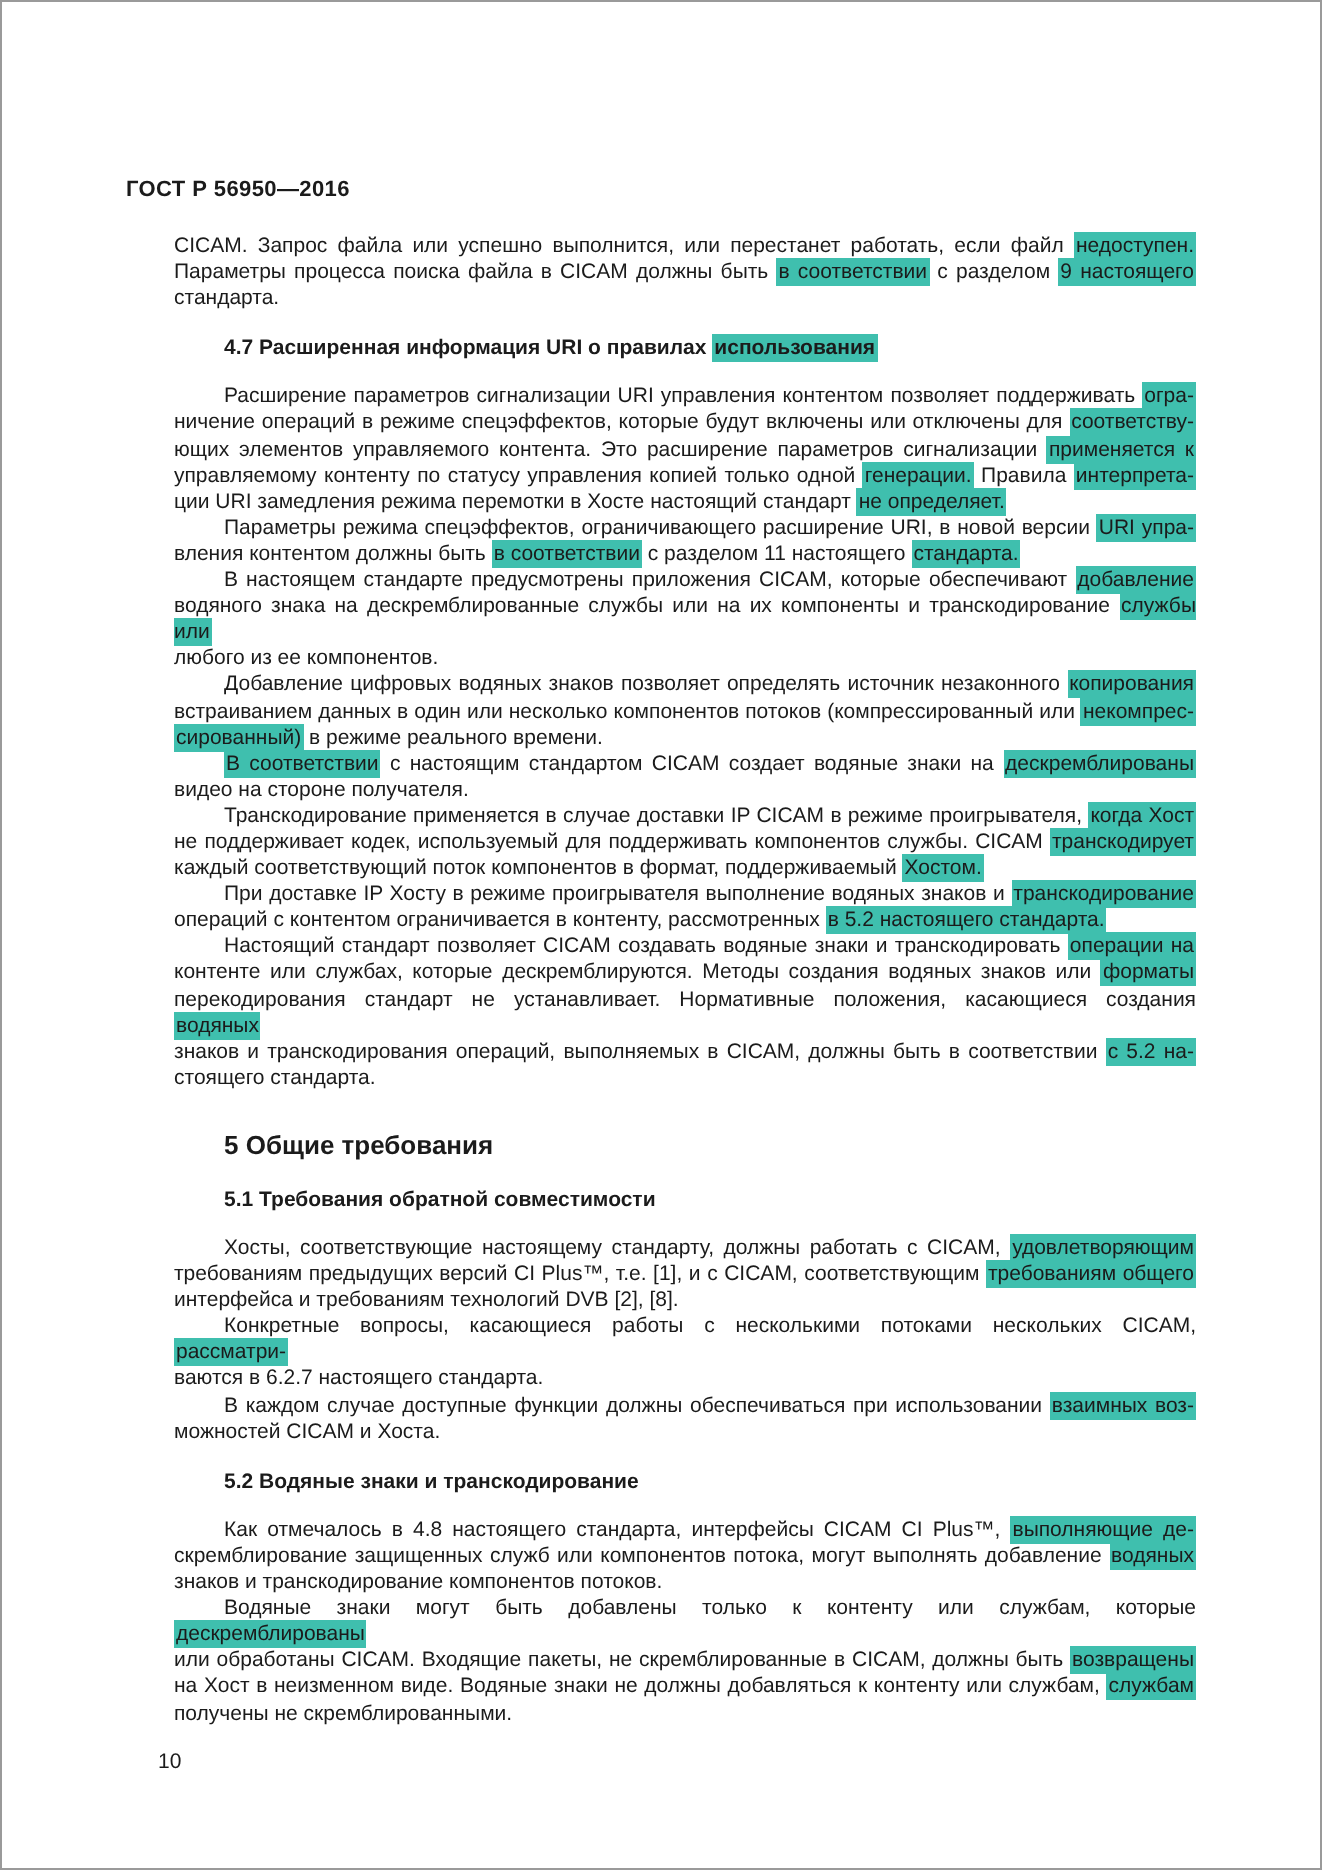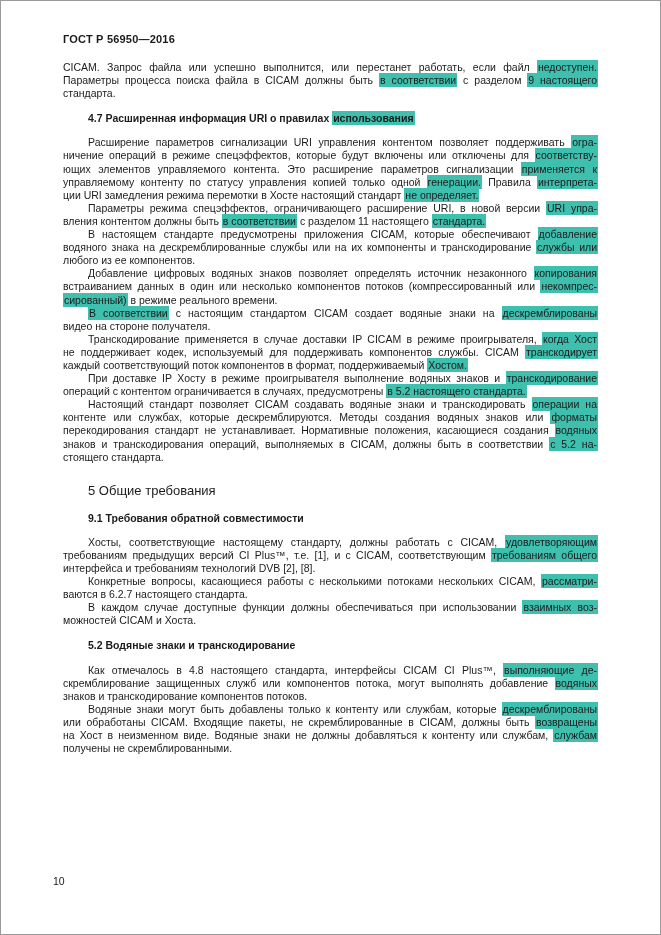--- a/index.html
+++ b/index.html
@@ -8,60 +8,61 @@
     width: 661px;
     height: 935px;
     margin: 0 auto;
     background: #ffffff;
     border: 1px solid #9a9a9a;
     box-sizing: border-box;
     overflow: hidden;
     font-family: "Liberation Sans", "DejaVu Sans", sans-serif;
     color: #1b1b1b;
   }
-  .content { padding: 32px 62px 0 62px; }
+  .content { padding: 88px 62px 0 62px; }
   .doc-header {
     font-weight: bold;
     font-size: 11px;
     margin-bottom: 16px;
     letter-spacing: 0.2px;
   }
   .block { margin: 0; }
   .line {
     font-size: 10.5px;
     line-height: 13.1px;
     text-align: justify;
     text-align-last: justify;
     text-justify: inter-word;
     white-space: normal;
+    margin-left: 24px;
   }
   .line.last { text-align: left; text-align-last: left; }
   .line.indent { text-indent: 25px; }
   .block.h2 { margin: 12px 0 11px 25px; }
   .block.h2 .line {
     font-weight: bold;
     font-size: 10.5px;
     text-align: center;
     text-align-last: left;
   }
   .block.h1 { margin: 19px 0 13px 25px; }
   .block.h1 .line {
-    font-weight: normal;
+    font-weight: bold;
     font-size: 13px;
     line-height: 16px;
     text-align: center;
     text-align-last: left;
   }
   .hl {
     background: var(--hl, #3fbfae);
     padding: 1px 1px;
   }
   .page-number {
     position: absolute;
-    left: 52px;
+    left: 78px;
     bottom: 47px;
     font-size: 10.5px;
   }
 </style>
 </head>
 <body>
 
 <div class="page" style="--hl: #3fbfae;">
   <div class="content">
     <div class="doc-header">ГОСТ Р 56950—2016</div>
@@ -99,34 +100,34 @@
           <div class="line indent"><span class="hl">В соответствии</span><span> с настоящим стандартом CICAM создает водяные знаки на </span><span class="hl">дескремблированы</span></div>
           <div class="line last"><span>видео на стороне получателя.</span></div>
         </div>
         <div class="block p">
           <div class="line indent"><span>Транскодирование применяется в случае доставки IP CICAM в режиме проигрывателя, </span><span class="hl">когда Хост</span></div>
           <div class="line"><span>не поддерживает кодек, используемый для поддерживать компонентов службы. CICAM </span><span class="hl">транскодирует</span></div>
           <div class="line last"><span>каждый соответствующий поток компонентов в формат, поддерживаемый </span><span class="hl">Хостом.</span></div>
         </div>
         <div class="block p">
           <div class="line indent"><span>При доставке IP Хосту в режиме проигрывателя выполнение водяных знаков и </span><span class="hl">транскодирование</span></div>
-          <div class="line last"><span>операций с контентом ограничивается в случаях, предусмотрены </span><span class="hl">в 5.2 настоящего стандарта.</span></div>
+          <div class="line last"><span>операций с контентом ограничивается в контенту, рассмотренных </span><span class="hl">в 5.2 настоящего стандарта.</span></div>
         </div>
         <div class="block p">
           <div class="line indent"><span>Настоящий стандарт позволяет CICAM создавать водяные знаки и транскодировать </span><span class="hl">операции на</span></div>
           <div class="line"><span>контенте или службах, которые дескремблируются. Методы создания водяных знаков или </span><span class="hl">форматы</span></div>
           <div class="line"><span>перекодирования стандарт не устанавливает. Нормативные положения, касающиеся создания </span><span class="hl">водяных</span></div>
           <div class="line"><span>знаков и транскодирования операций, выполняемых в CICAM, должны быть в соответствии </span><span class="hl">с 5.2 на-</span></div>
           <div class="line last"><span>стоящего стандарта.</span></div>
         </div>
         <div class="block h1">
           <div class="line last"><span>5 Общие требования</span></div>
         </div>
         <div class="block h2">
-          <div class="line last"><span>9.1 Требования обратной совместимости</span></div>
+          <div class="line last"><span>5.1 Требования обратной совместимости</span></div>
         </div>
         <div class="block p">
           <div class="line indent"><span>Хосты, соответствующие настоящему стандарту, должны работать с CICAM, </span><span class="hl">удовлетворяющим</span></div>
           <div class="line"><span>требованиям предыдущих версий CI Plus™, т.е. [1], и с CICAM, соответствующим </span><span class="hl">требованиям общего</span></div>
           <div class="line last"><span>интерфейса и требованиям технологий DVB [2], [8].</span></div>
         </div>
         <div class="block p">
           <div class="line indent"><span>Конкретные вопросы, касающиеся работы с несколькими потоками нескольких CICAM, </span><span class="hl">рассматри-</span></div>
           <div class="line last"><span>ваются в 6.2.7 настоящего стандарта.</span></div>
         </div>

